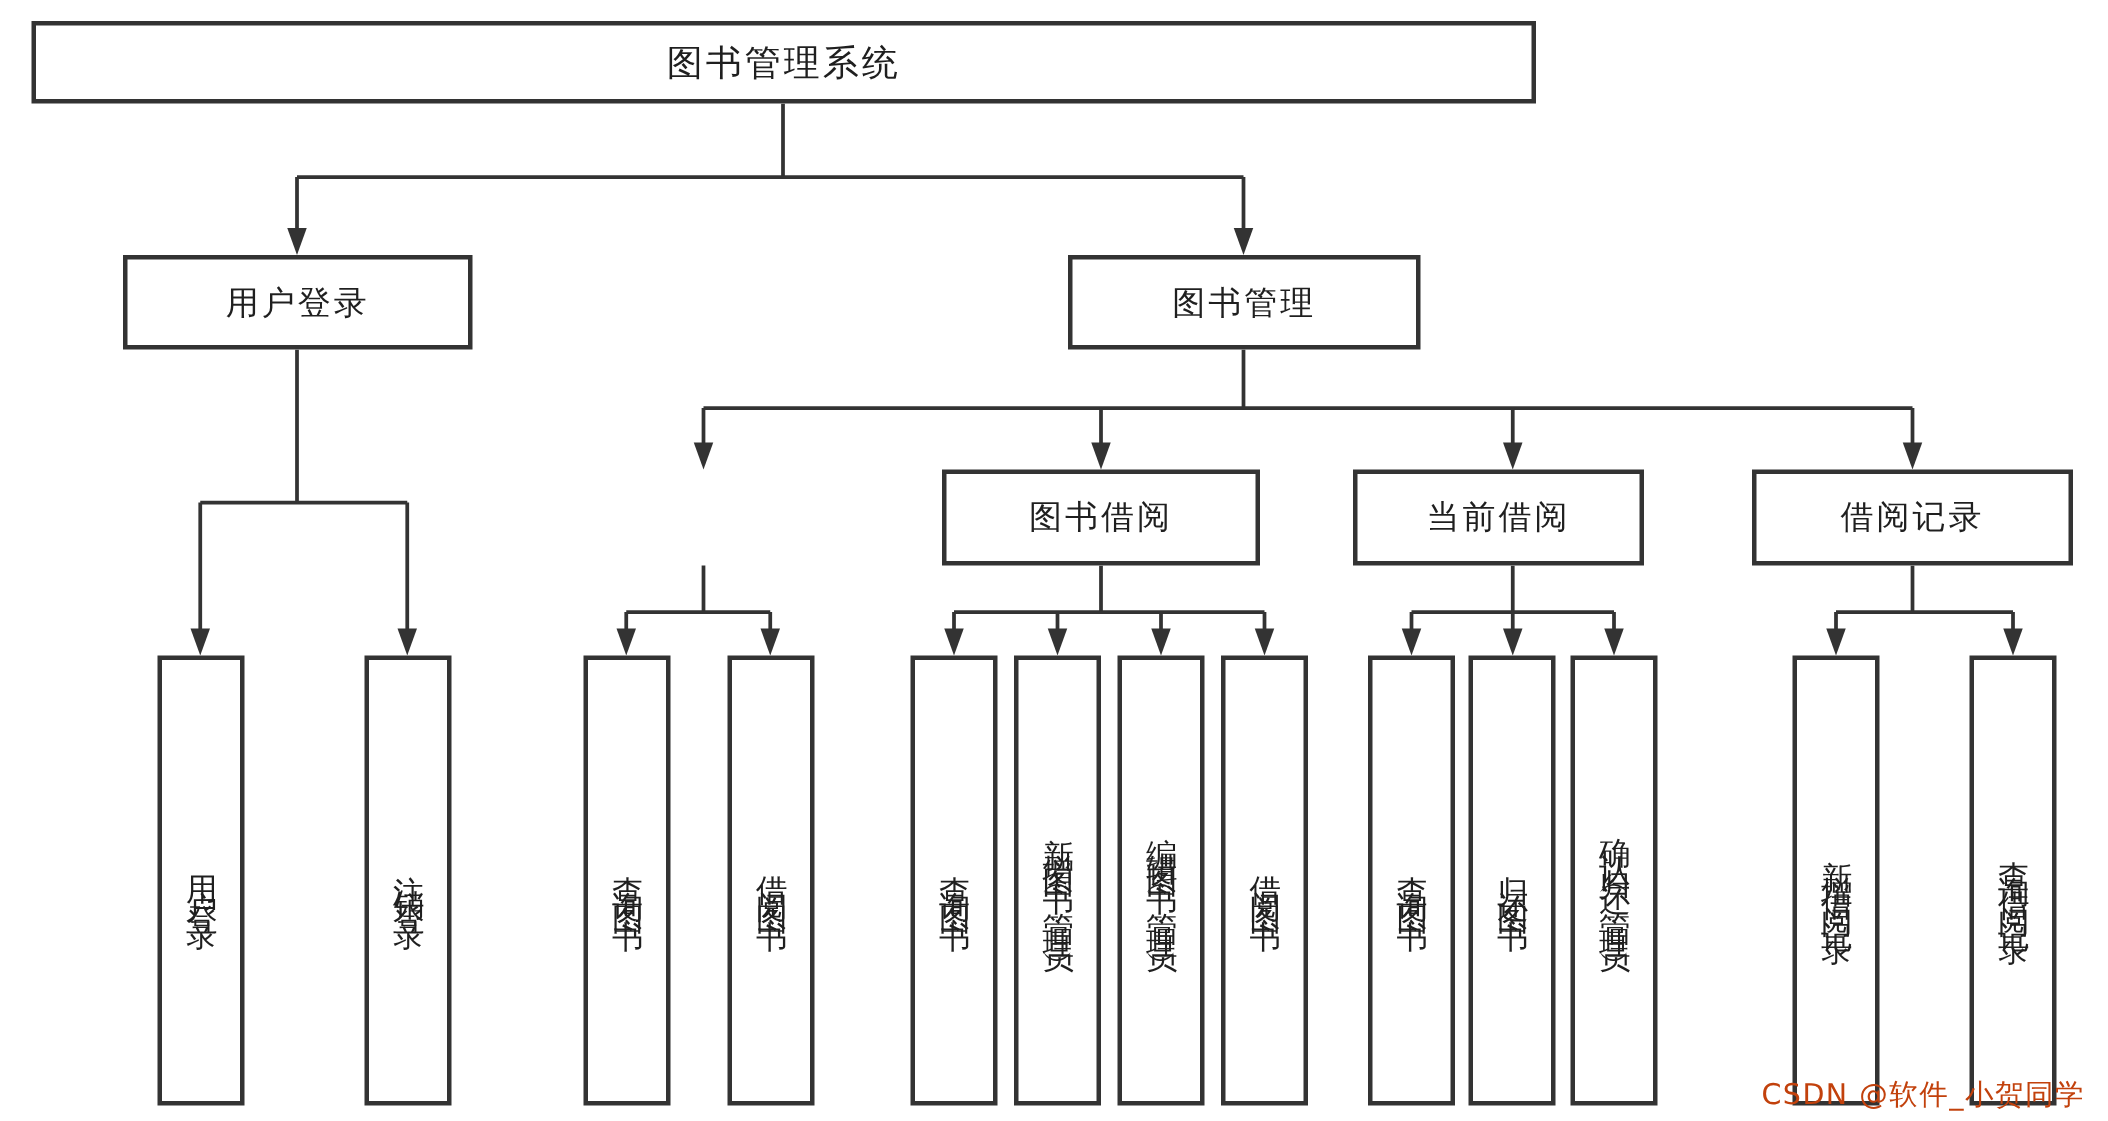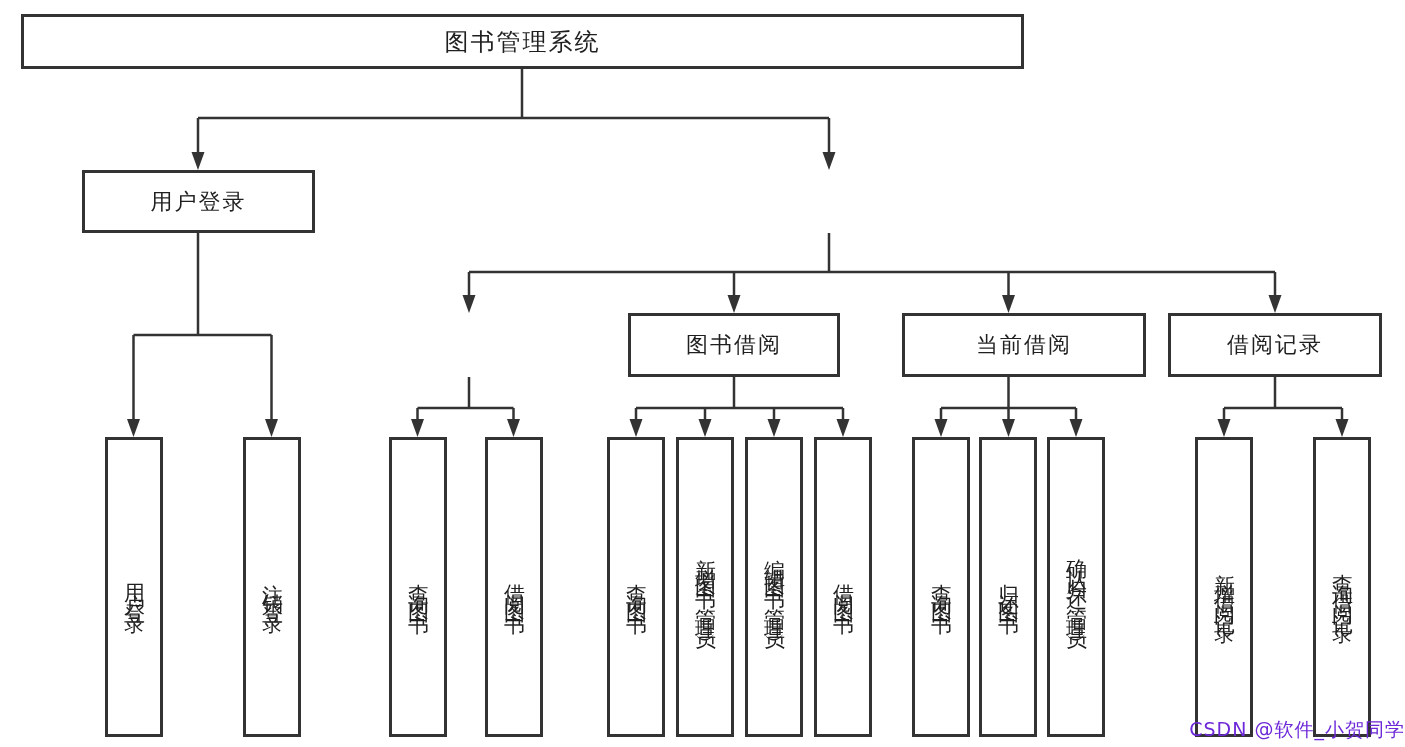--- a/index.html
+++ b/index.html
@@ -13,21 +13,21 @@
     border:3px solid #333333;display:flex;align-items:center;justify-content:center;
     color:#1f1f1f;white-space:nowrap;
   }
   .root-node{font-size:24px;letter-spacing:2px;}
   .h-node{font-size:22px;letter-spacing:2px;}
   .v-node{
     writing-mode:vertical-rl;text-orientation:mixed;
     font-size:21px;letter-spacing:10px;line-height:1.1;white-space:normal;
   }
   .watermark{
-    position:absolute;right:0;bottom:4px;font-size:19px;color:#6d28d9;
+    position:absolute;right:15px;bottom:4px;font-size:19px;color:#c2410c;
     letter-spacing:1px;
   }
 </style>
 </head>
 <body>
 
 <div class="canvas">
 
   <svg class="connectors" width="1405" height="747" viewBox="0 0 1405 747" aria-hidden="true">
     <g stroke="#333333" stroke-width="2.5" fill="none">
@@ -91,23 +91,24 @@
       <polygon points="1002,419 1015,419 1008.5,437"></polygon>
       <polygon points="1069.5,419 1082.5,419 1076,437"></polygon>
       <polygon points="1217.5,419 1230.5,419 1224,437"></polygon>
       <polygon points="1335.5,419 1348.5,419 1342,437"></polygon>
     </g>
   </svg>
 
   <div class="node root-node" style="left:21px;top:14px;width:1003px;height:55px;">图书管理系统</div>
 
   <div class="node h-node" style="left:82px;top:170px;width:233px;height:63px;">用户登录</div>
+  <div class="node h-node" style="left:712px;top:170px;width:235px;height:63px;">图书管理</div>
 
   <div class="node h-node" style="left:628px;top:313px;width:212px;height:64px;font-family:Liberation Mono, monospace;">图书借阅</div>
-  <div class="node h-node" style="left:902px;top:313px;width:244px;height:64px;">当前借阅</div>
+  <div class="node h-node" style="left:902px;top:313px;width:194px;height:64px;">当前借阅</div>
   <div class="node h-node" style="left:1168px;top:313px;width:214px;height:64px;">借阅记录</div>
 
   <div class="node v-node" style="left:105px;top:437px;width:58px;height:300px;">用户登录</div>
   <div class="node v-node" style="left:243px;top:437px;width:58px;height:300px;">注销登录</div>
 
   <div class="node v-node" style="left:389px;top:437px;width:58px;height:300px;">查询图书</div>
   <div class="node v-node" style="left:485px;top:437px;width:58px;height:300px;">借阅图书</div>
 
   <div class="node v-node" style="left:607px;top:437px;width:58px;height:300px;">查询图书</div>
   <div class="node v-node" style="left:676px;top:437px;width:58px;height:300px;">新增图书（管理员）</div>

